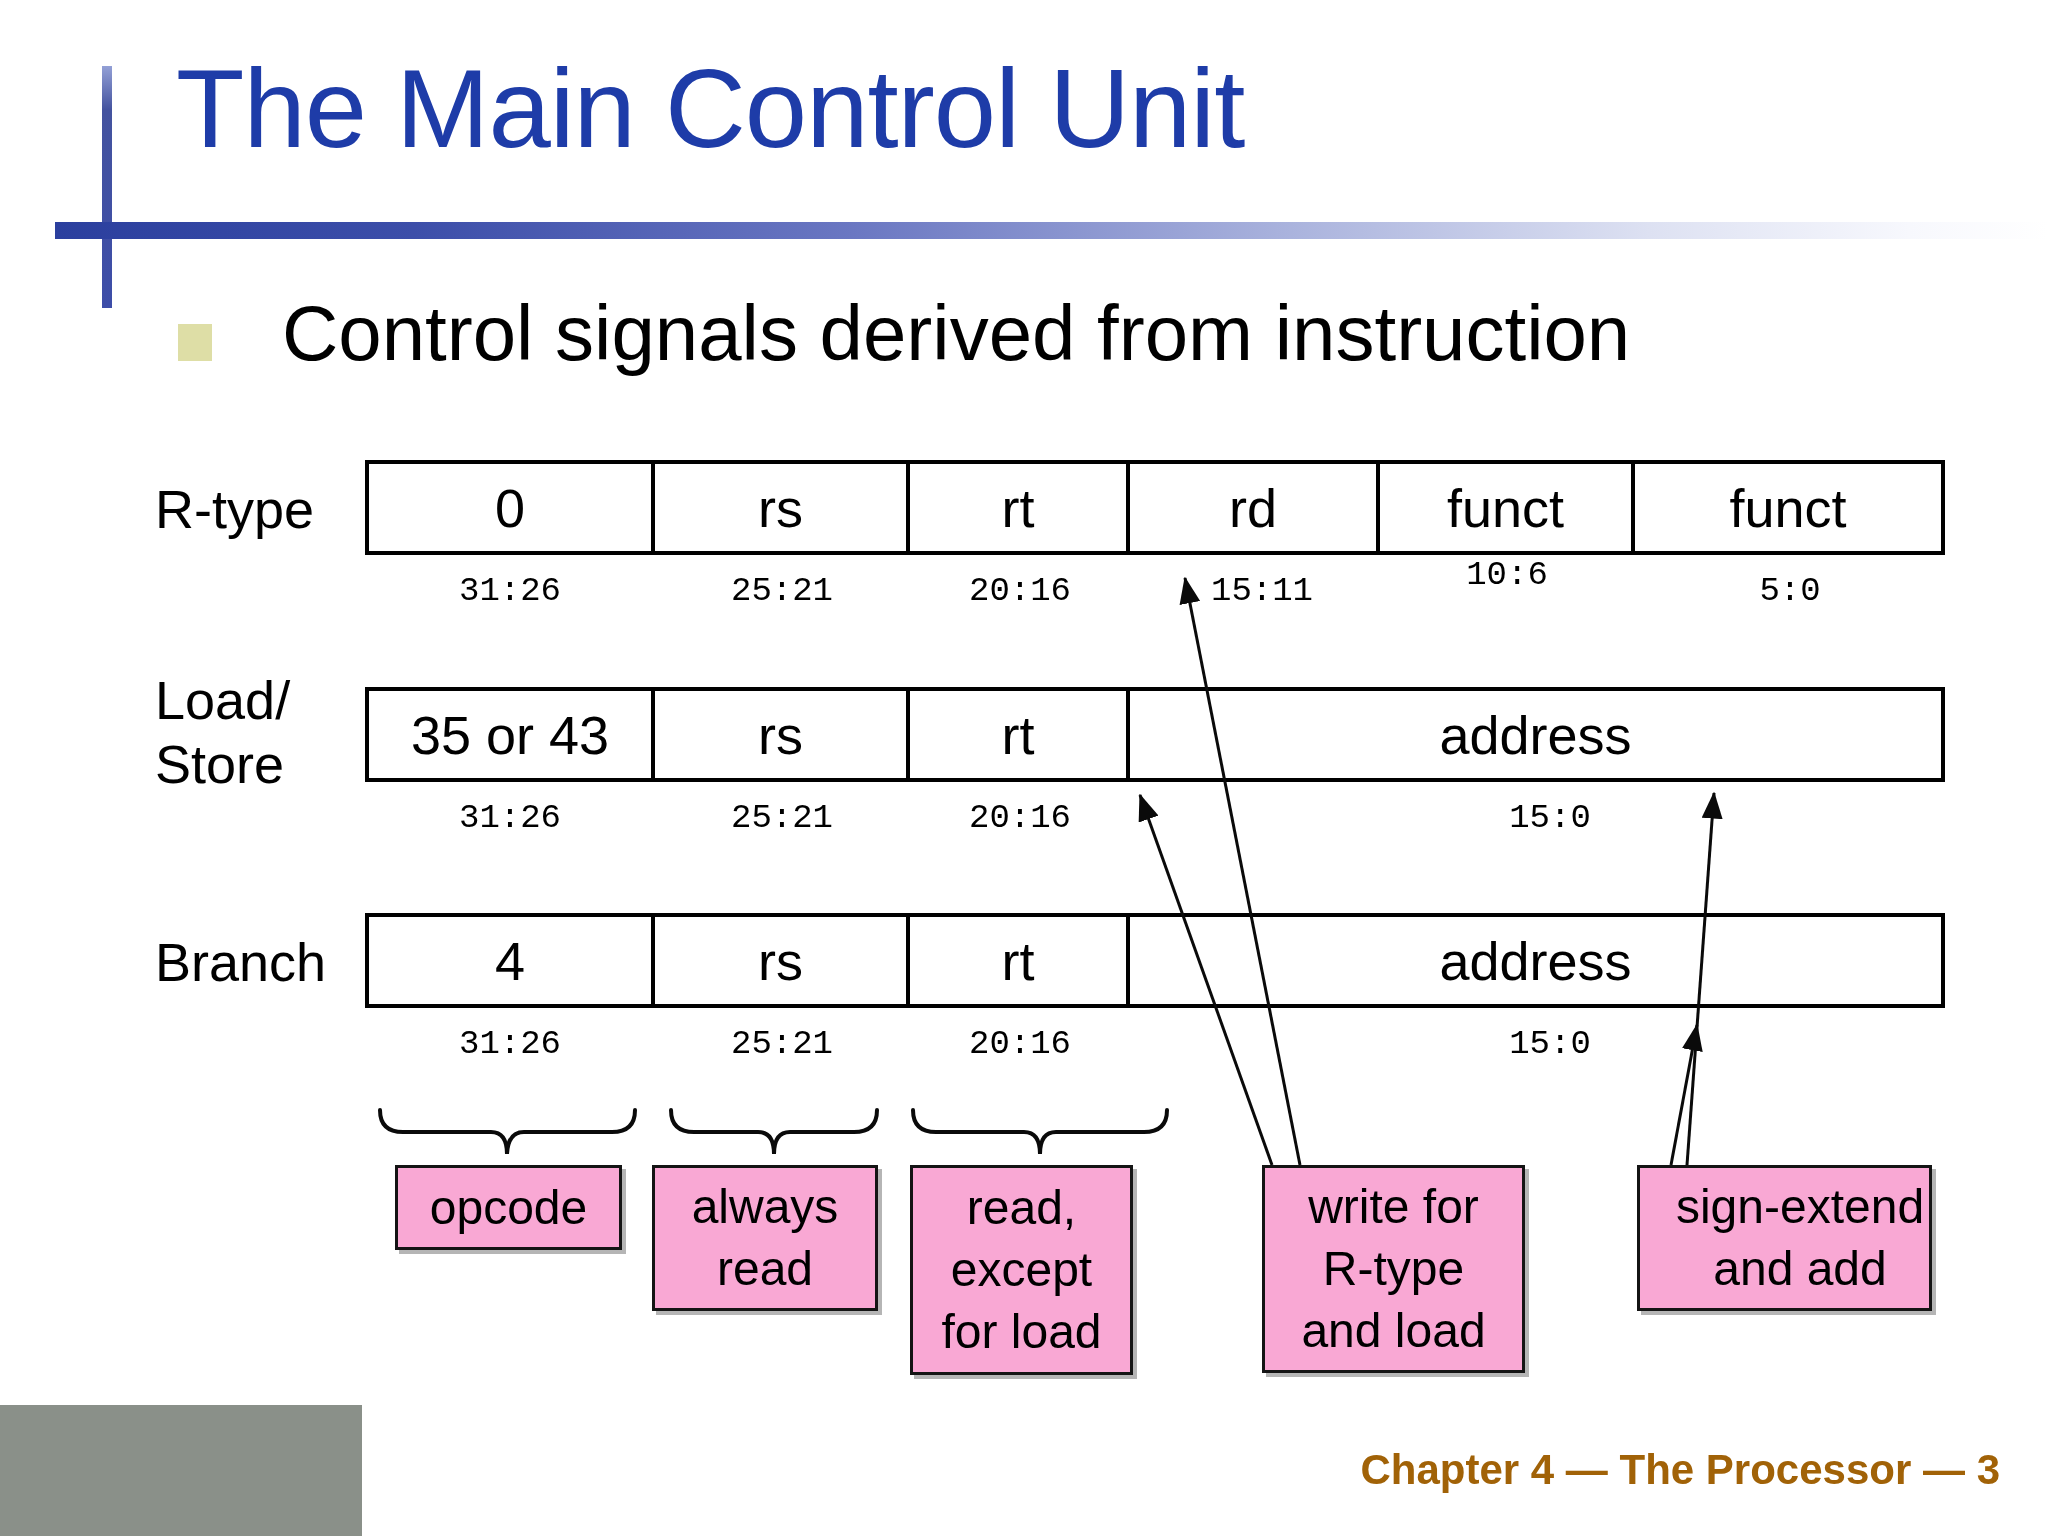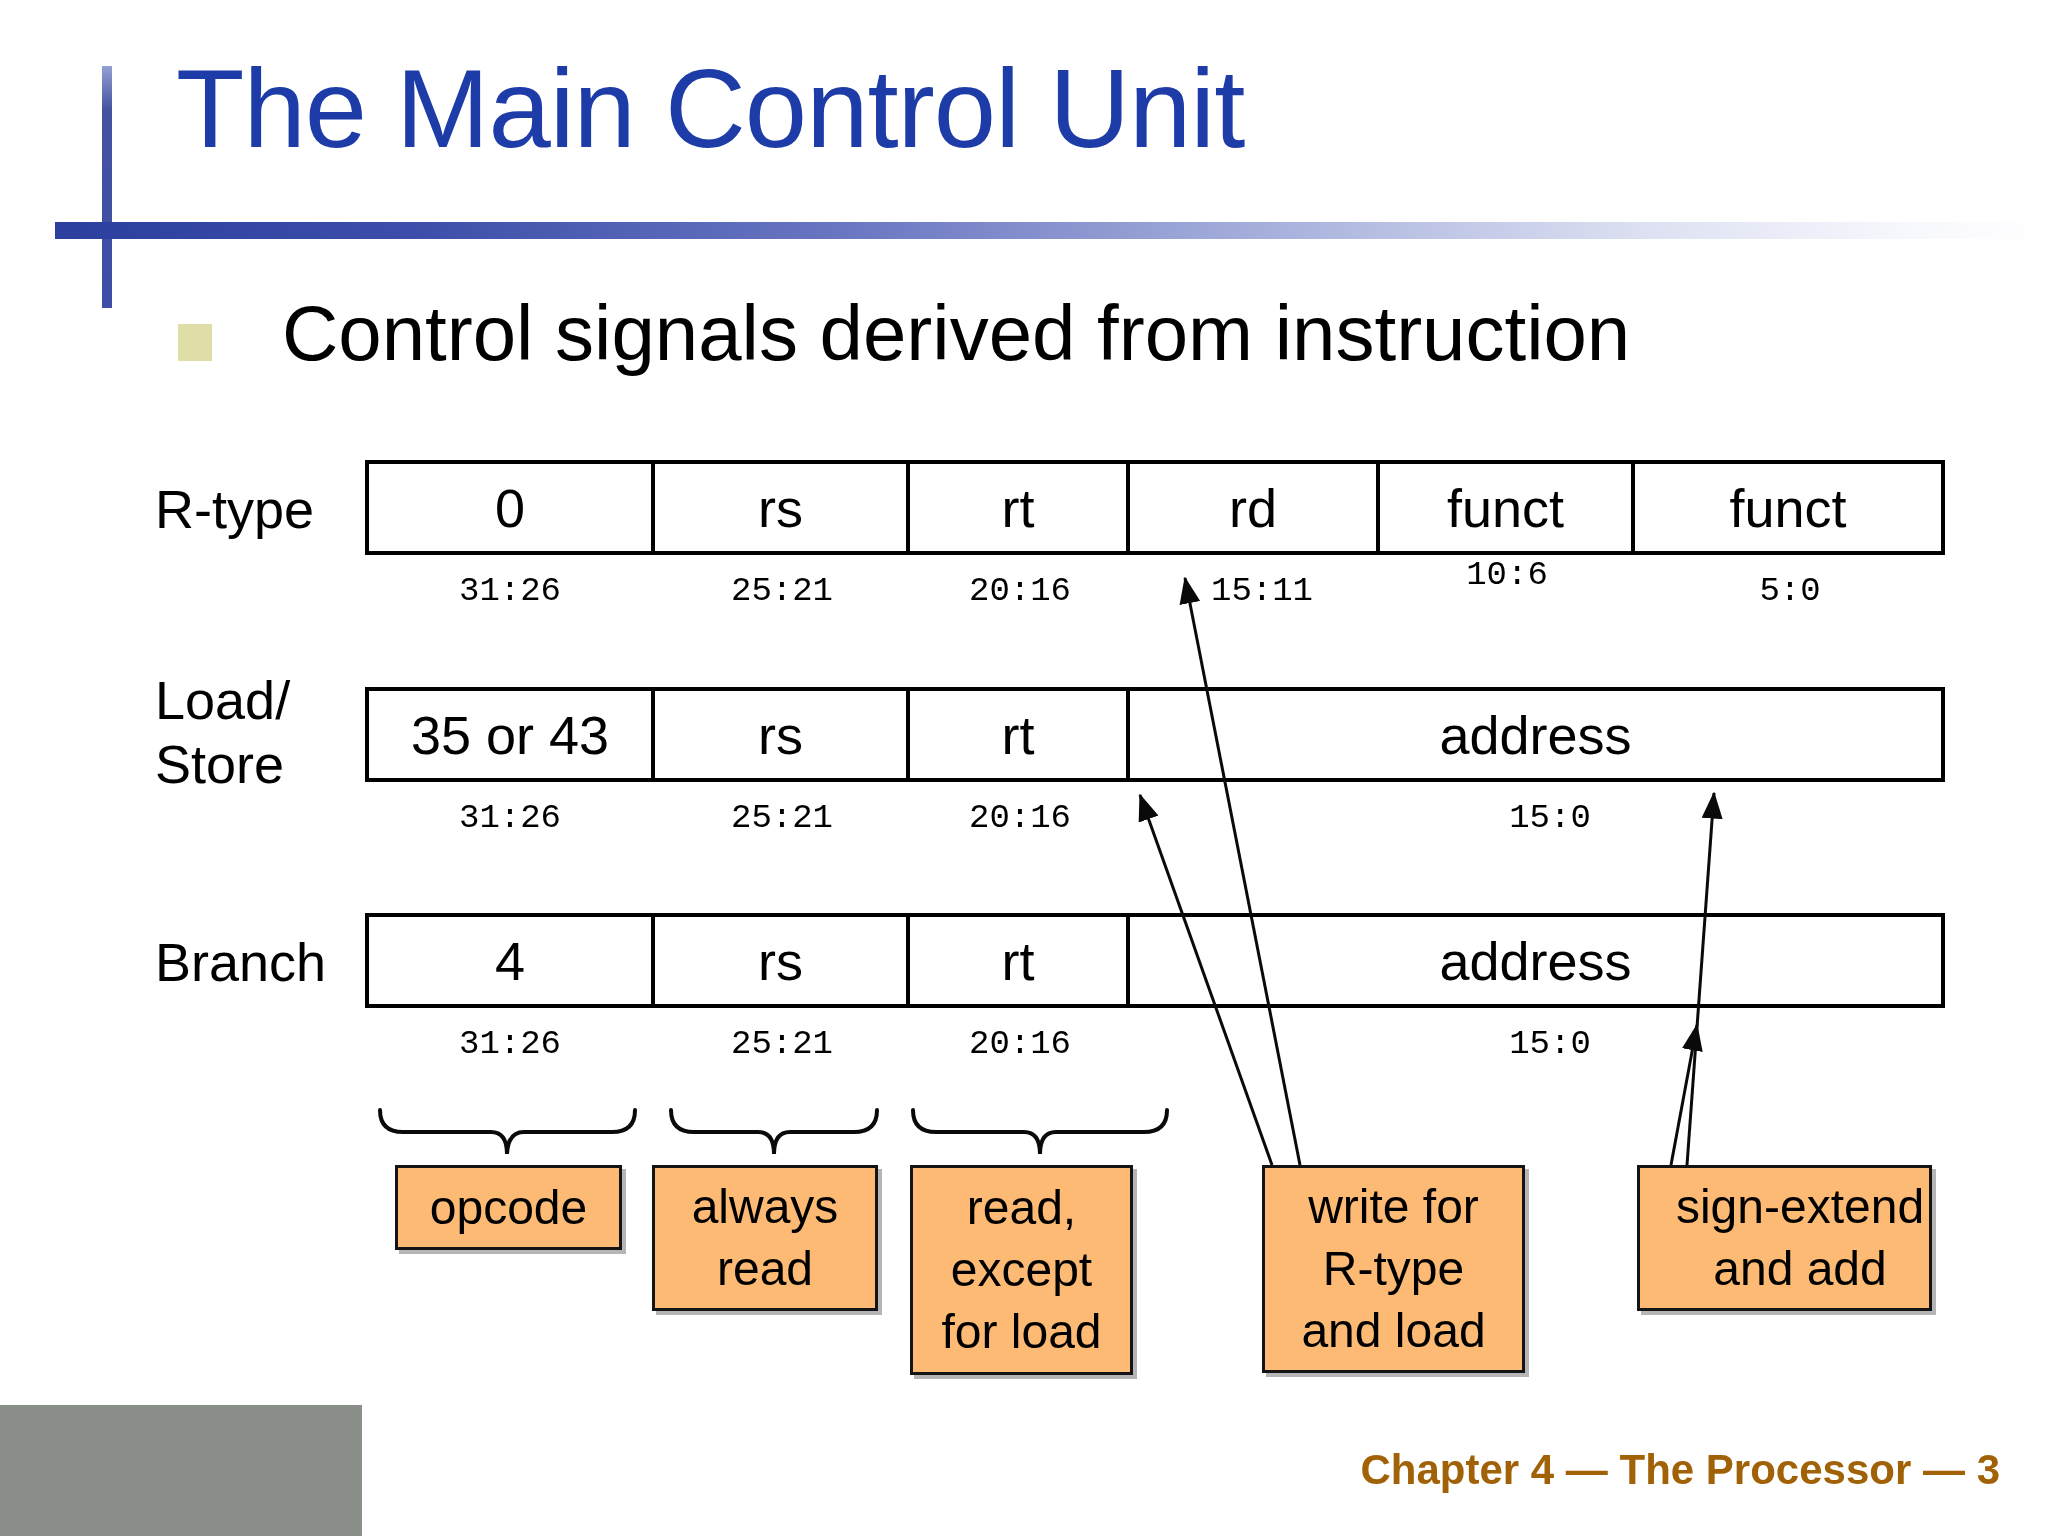--- a/index.html
+++ b/index.html
@@ -24,21 +24,21 @@
         display:flex;align-items:center;justify-content:center;font-size:54px;}
   .cell + .cell{border-left:0;}
   .rowlabel{position:absolute;left:155px;font-size:54px;line-height:64px;white-space:pre-line;}
   .bit{position:absolute;width:180px;margin-left:-90px;text-align:center;font-size:34px;font-family:Liberation Mono, monospace;}
 
   
   .brace{position:absolute;top:1106px;}
   .brace path{fill:none;stroke:#0a0a0a;stroke-width:4;stroke-linecap:round;}
 
   
-  .callout{position:absolute;top:1165px;box-sizing:border-box;background:#fdba74;
+  .callout{position:absolute;top:1165px;box-sizing:border-box;background:#f9a8d4;
            border:3px solid #141414;box-shadow:4px 4px 0 rgba(90,90,90,0.45);
            display:flex;align-items:center;justify-content:center;text-align:center;
            font-size:48px;line-height:62px;white-space:pre-line;}
 
   
   .arrows{position:absolute;left:0;top:0;pointer-events:none;}
 
   
   .logo{position:absolute;left:0;top:1405px;width:362px;height:131px;background:#8a9089;}
   .footer{position:absolute;left:1200px;top:1446px;width:800px;text-align:right;

